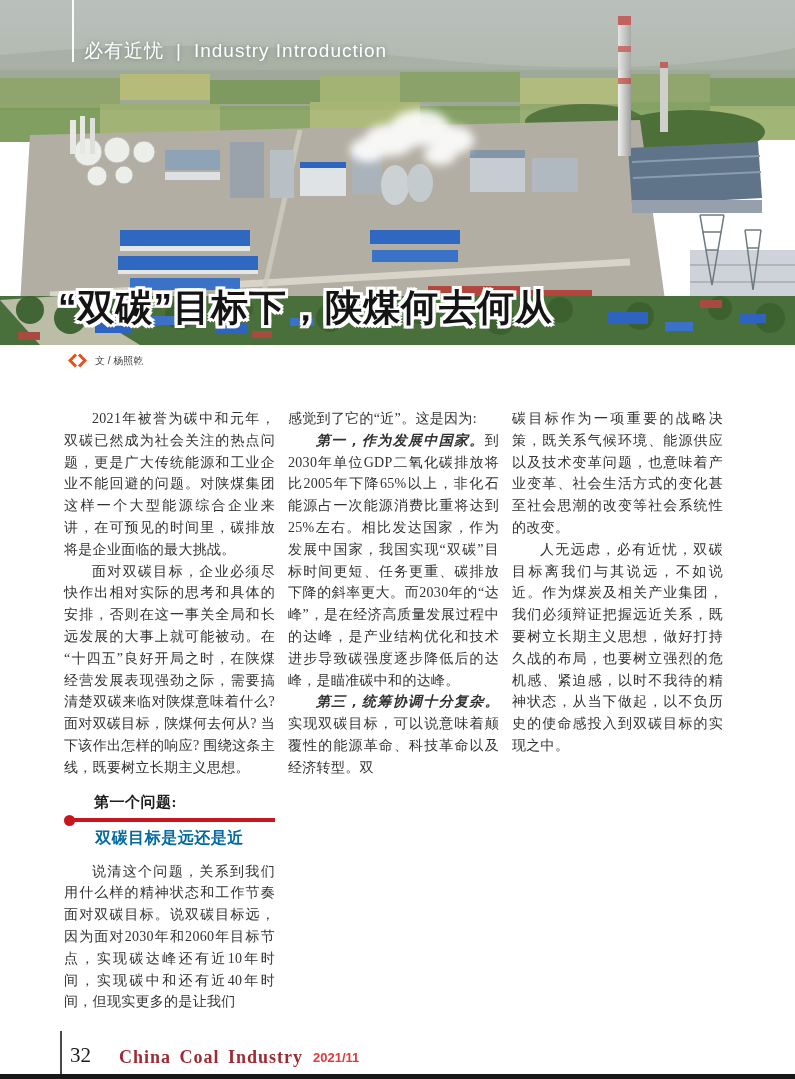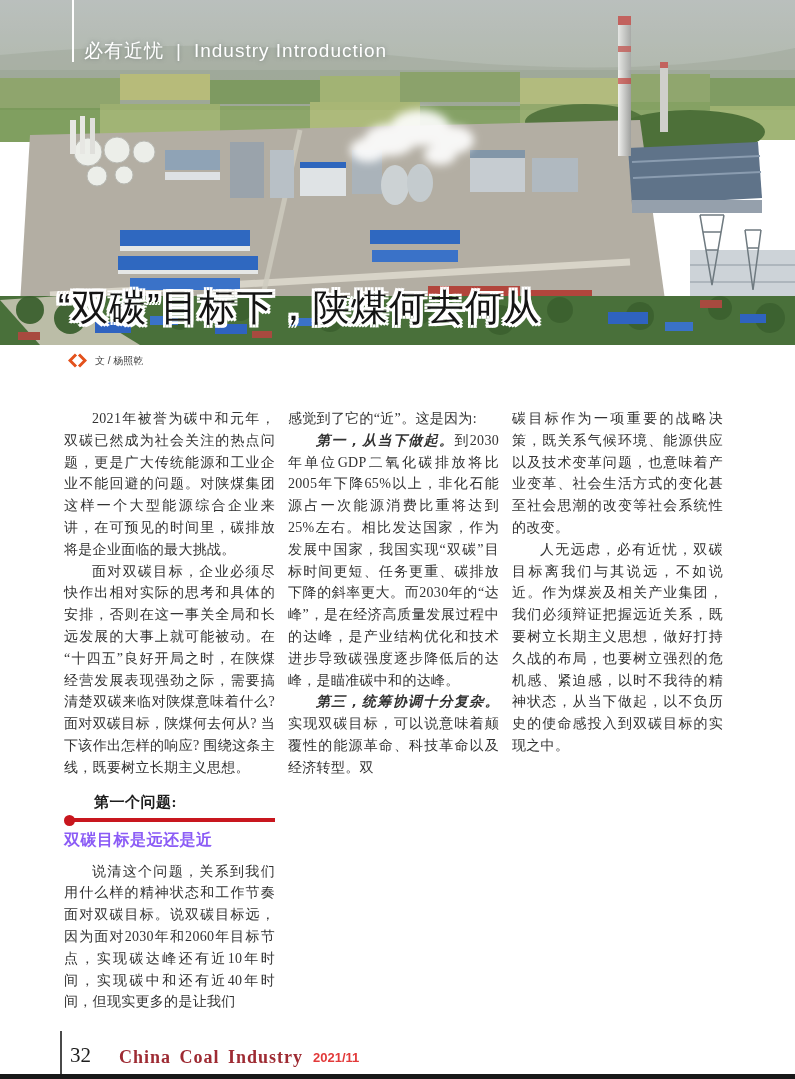--- a/index.html
+++ b/index.html
@@ -8,42 +8,42 @@
   
   .hero{position:absolute;left:0;top:0;width:795px;height:345px;overflow:hidden;}
   .hero svg{display:block;}
   .kicker{position:absolute;left:72px;top:0;height:62px;border-left:2px solid #ffffff;}
   .kicker-text{position:absolute;left:84px;top:38px;color:#ffffff;
         font-family:"Liberation Sans","DejaVu Sans",sans-serif;font-size:19px;letter-spacing:1px;
         text-shadow:0 0 4px rgba(90,100,100,.6);white-space:nowrap;}
   .kicker-text .sep{margin:0 12px;font-weight:300;opacity:.95;}
   .hero-title{position:absolute;left:58px;top:283px;white-space:nowrap;
         font-family:"Liberation Sans","DejaVu Sans",sans-serif;
-        font-size:37px;font-weight:400;color:#141414;letter-spacing:1px;
+        font-size:37px;font-weight:700;color:#141414;letter-spacing:1px;
         text-shadow:-3px -3px 0 #fff,3px -3px 0 #fff,-3px 3px 0 #fff,3px 3px 0 #fff,
                     -3px 0 0 #fff,3px 0 0 #fff,0 -3px 0 #fff,0 3px 0 #fff;}
   
   .byline{position:absolute;left:68px;top:353px;display:flex;align-items:center;gap:8px;
         font-family:"Liberation Sans","DejaVu Sans",sans-serif;font-size:10px;color:#3f3f3f;}
   .byline svg{display:block;}
   
   .columns{position:absolute;left:64px;top:408px;width:659px;height:624px;
         display:flex;gap:13px;}
   .col{flex:1 1 0;min-width:0;font-size:14px;line-height:21.8px;color:#323232;
         text-align:justify;letter-spacing:.3px;}
   .col p{margin:0;}
   .col p.ind{text-indent:2em;}
   .lead{font-weight:700;font-style:italic;}
   
   .section-head{margin:13px 0 10px 0;}
   .section-head .q{font-weight:700;font-size:15px;color:#1c1c1c;padding-left:2em;letter-spacing:.5px;}
   .section-head .rule{position:relative;height:3.5px;background:#c8161e;margin:5px 0 7px 10px;}
   .section-head .rule .dot{position:absolute;left:-10px;top:-3px;width:11px;height:11px;
         border-radius:50%;background:#c8161e;}
-  .section-head .a{text-align:left;font-weight:700;font-size:16px;color:#8b5cf6;letter-spacing:.5px;}
+  .section-head .a{text-align:center;font-weight:700;font-size:16px;color:#0369a1;letter-spacing:.5px;font-family:Liberation Mono, monospace;}
   
   .footer{position:absolute;left:60px;top:1031px;display:flex;align-items:center;}
   .footer .vline{width:2px;height:46px;background:#4a4a4a;margin-right:8px;}
   .footer .pageno{font-family:"Liberation Serif","DejaVu Serif",serif;font-size:21px;color:#1d1d1d;
         line-height:1;padding-top:2px;}
   .footer .journal{font-family:"Liberation Serif","DejaVu Serif",serif;font-weight:700;
         font-size:18px;color:#9e2b33;letter-spacing:1px;margin:6px 0 0 28px;word-spacing:3px;}
   .footer .issue{font-family:"Liberation Sans","DejaVu Sans",sans-serif;font-weight:700;
         font-size:13px;color:#e23a3a;margin:6px 0 0 10px;}
   .bottom-edge{position:absolute;left:0;bottom:0;width:795px;height:5px;background:#181818;}
@@ -217,21 +217,21 @@
         <div class="rule">
             <span class="dot"></span>
           </div>
         <div class="a">双碳目标是远还是近</div>
       </div>
       <p class="ind"><span>说清这个问题，关系到我们用什么样的精神状态和工作节奏面对双碳目标。说双碳目标远，因为面对2030年和2060年目标节点，实现碳达峰还有近10年时间，实现碳中和还有近40年时间，但现实更多的是让我们</span></p>
     </div>
 
     <div class="col">
       <p><span>感觉到了它的“近”。这是因为:</span></p>
-      <p class="ind"><span class="lead">第一，从当下做起。</span><span>到2030年单位GDP二氧化碳排放将比2005年下降65%以上，非化石能源占一次能源消费比重将达到25%左右。相比发达国家，作为发展中国家，我国实现“双碳”目标时间更短、任务更重、碳排放下降的斜率更大。而2030年的“达峰”，是在经济高质量发展过程中的达峰，是产业结构优化和技术进步导致碳强度逐步降低后的达峰，是瞄准碳中和的达峰。</span></p>
+      <p class="ind"><span class="lead">第一，作为发展中国家。</span><span>到2030年单位GDP二氧化碳排放将比2005年下降65%以上，非化石能源占一次能源消费比重将达到25%左右。相比发达国家，作为发展中国家，我国实现“双碳”目标时间更短、任务更重、碳排放下降的斜率更大。而2030年的“达峰”，是在经济高质量发展过程中的达峰，是产业结构优化和技术进步导致碳强度逐步降低后的达峰，是瞄准碳中和的达峰。</span></p>
       <p class="ind"><span class="lead">第三，统筹协调十分复杂。</span><span>实现双碳目标，可以说意味着颠覆性的能源革命、科技革命以及经济转型。双</span></p>
     </div>
 
     <div class="col">
       <p><span>碳目标作为一项重要的战略决策，既关系气候环境、能源供应以及技术变革问题，也意味着产业变革、社会生活方式的变化甚至社会思潮的改变等社会系统性的改变。</span></p>
       <p class="ind"><span>人无远虑，必有近忧，双碳目标离我们与其说远，不如说近。作为煤炭及相关产业集团，我们必须辩证把握远近关系，既要树立长期主义思想，做好打持久战的布局，也要树立强烈的危机感、紧迫感，以时不我待的精神状态，从当下做起，以不负历史的使命感投入到双碳目标的实现之中。</span></p>
     </div>
 
   </div>
 

